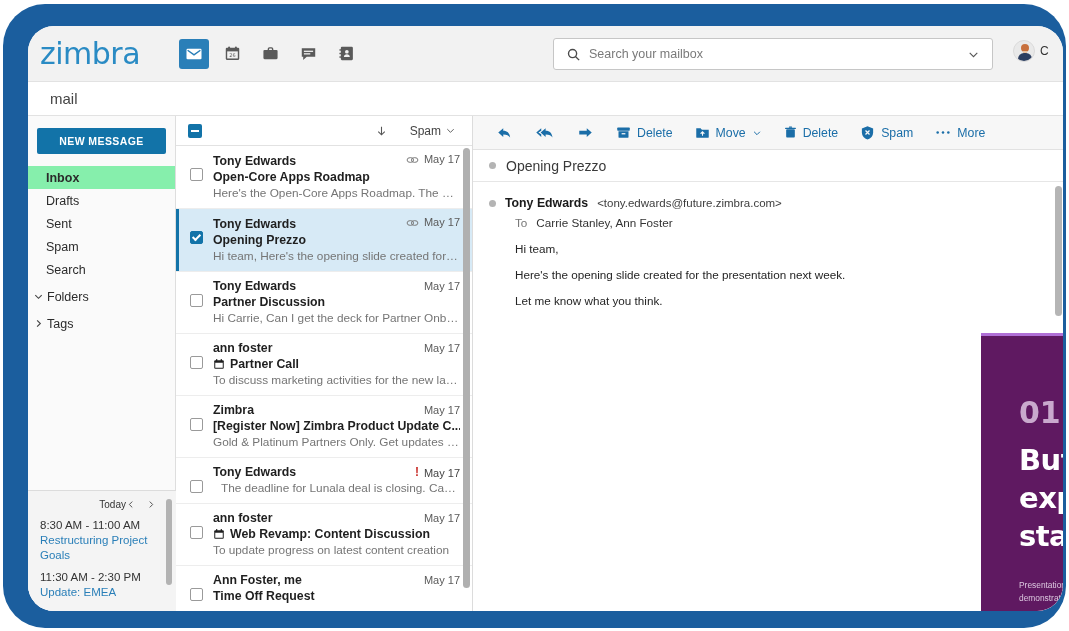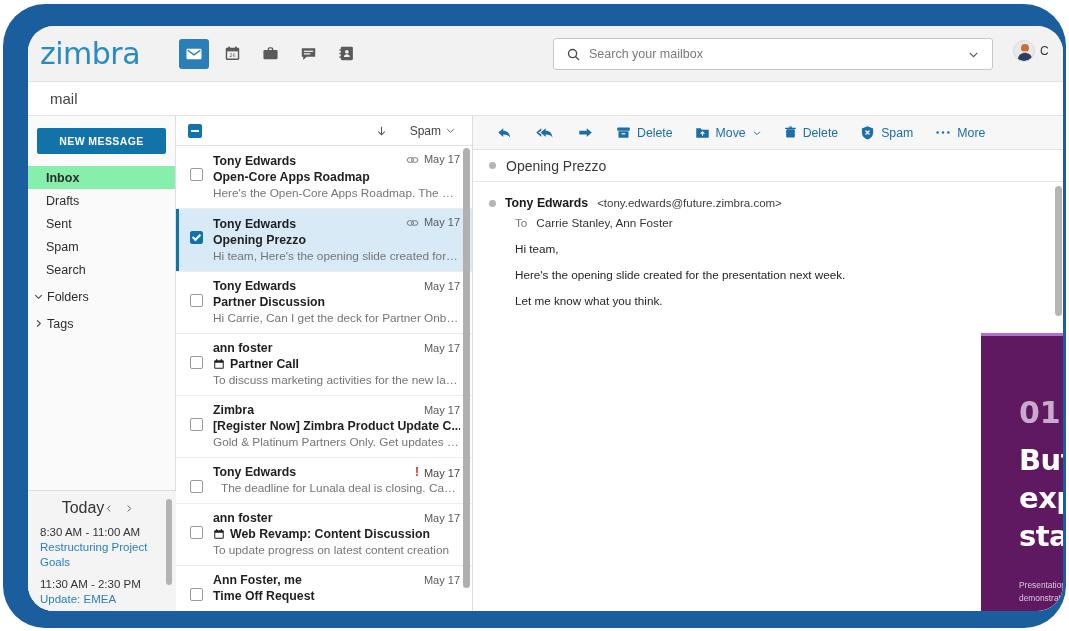--- a/index.html
+++ b/index.html
@@ -118,22 +118,22 @@
   
   .agenda {
     position: absolute; left: 0; bottom: 0;
     width: 148px; height: 121px;
     background: #f4f4f4;
     border-top: 1px solid #dcdcdc;
     padding: 8px 10px 0 12px;
     overflow: hidden;
   }
   .agenda-head {
-    display: flex; align-items: center; justify-content: center;
-    font-size: 16px; color: #333; margin-bottom: 8px;
+    display: flex; align-items: center; justify-content: flex-end;
+    font-size: 10px; color: #333; margin-bottom: 8px;
     padding-right: 10px;
   }
   .agenda-nav { display: flex; gap: 10px; color: #555; font-size: 11px; }
   .agenda-item { margin-bottom: 7px; }
   .agenda-time { font-size: 11.5px; color: #333; line-height: 15px; }
   .agenda-title { font-size: 11.5px; color: #2a7fb8; line-height: 15px; }
   .agenda-sb {
     position: absolute; right: 4px; top: 8px;
     width: 6px; height: 86px; background: #b3b3b3; border-radius: 3px;
   }

